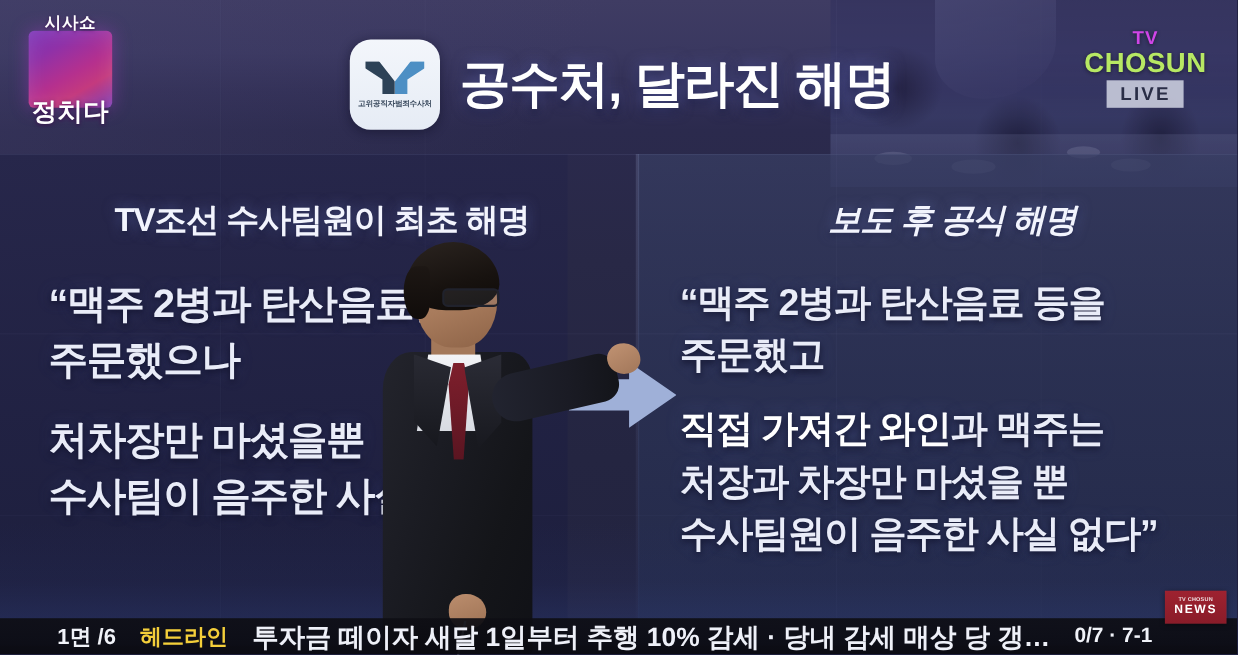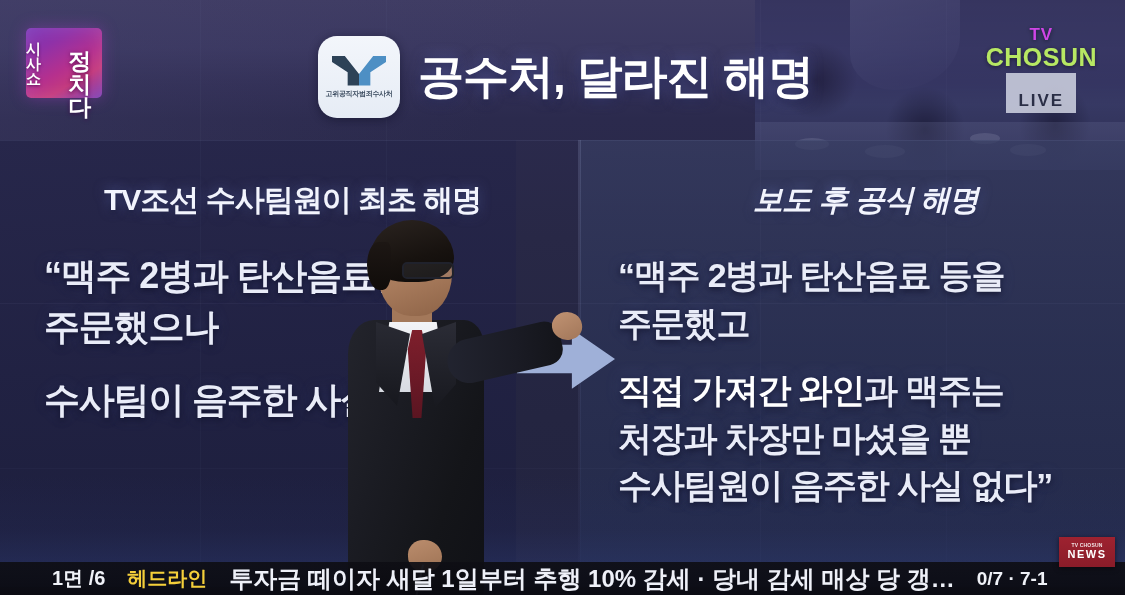--- a/index.html
+++ b/index.html
@@ -83,21 +83,21 @@
   }
 
   
   .show-logo {
     position:absolute; left:26px; top:28px;
     width:76px; height:70px;
     border-radius:5px;
     background:
       linear-gradient(150deg, #7b35b8 0%, #8f31a8 26%, #b5308e 55%, #c43a7e 72%, #7a3bb4 100%);
     box-shadow:0 0 16px rgba(160,60,190,.45), inset 0 0 18px rgba(255,255,255,.12);
-    display:flex; flex-direction:row;
+    display:flex; flex-direction:column;
     align-items:center; justify-content:center;
     gap:20px;
   }
   .show-logo .l1 {
     font-size:15px; font-weight:700; color:#ffffff;
     letter-spacing:.5px; line-height:1;
     text-shadow:0 1px 3px rgba(60,0,70,.7);
   }
   .show-logo .l2 {
     font-size:23px; font-weight:800; color:#ffffff;
@@ -149,21 +149,21 @@
     opacity:.95;
   }
   .tvc-live .t1 { font-size:17px; font-weight:600; color:#d946ef; line-height:1.05; letter-spacing:1px;
     text-shadow:0 1px 4px rgba(0,0,0,.5); }
   .tvc-live .t2 { font-size:25px; font-weight:700; color:#bef264; line-height:1.05; letter-spacing:.5px;
     text-shadow:0 1px 4px rgba(0,0,0,.5); }
   .tvc-live .live {
     margin-top:3px;
     background:rgba(225,228,240,.82);
     color:#2a2e45; font-size:17px; font-weight:700;
-    letter-spacing:2px; padding:18px 12px 2px; display:inline-block;
+    letter-spacing:2px; padding:3px 12px 2px; display:inline-block;
   }
 
   
   .col-head {
     position:absolute;
     font-size:30px; font-weight:800; color:#f2f4fd;
     letter-spacing:-1px; white-space:nowrap;
     text-shadow:0 0 12px rgba(130,145,230,.5), 0 2px 6px rgba(8,8,28,.8);
   }
   #headL { left:104px; top:180px; }
@@ -356,20 +356,21 @@
 
   <div class="col-head" id="headL">TV조선 수사팀원이 최초 해명</div>
   <div class="col-head" id="headR">보도 후 공식 해명</div>
 
   <div class="quote" id="quoteL">
     <div class="blk1">
       <div class="ln">“맥주 2병과 탄산음료를</div>
       <div class="ln">주문했으나</div>
     </div>
     <div class="blk2">
+      <div class="ln">처차장만 마셨을뿐</div>
       <div class="ln">수사팀이 음주한 사실 없다”</div>
     </div>
   </div>
 
   <div class="quote" id="quoteR">
     <div class="blk1">
       <div class="ln">“맥주 2병과 탄산음료 등을</div>
       <div class="ln">주문했고</div>
     </div>
     <div class="blk2">

